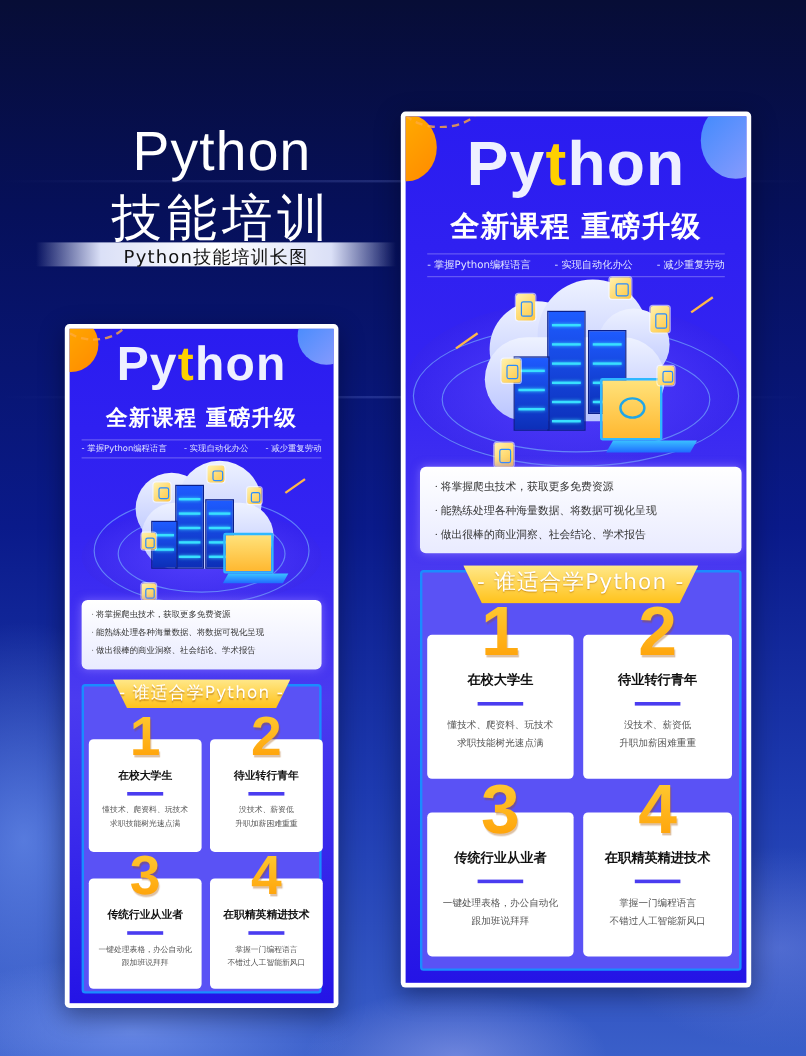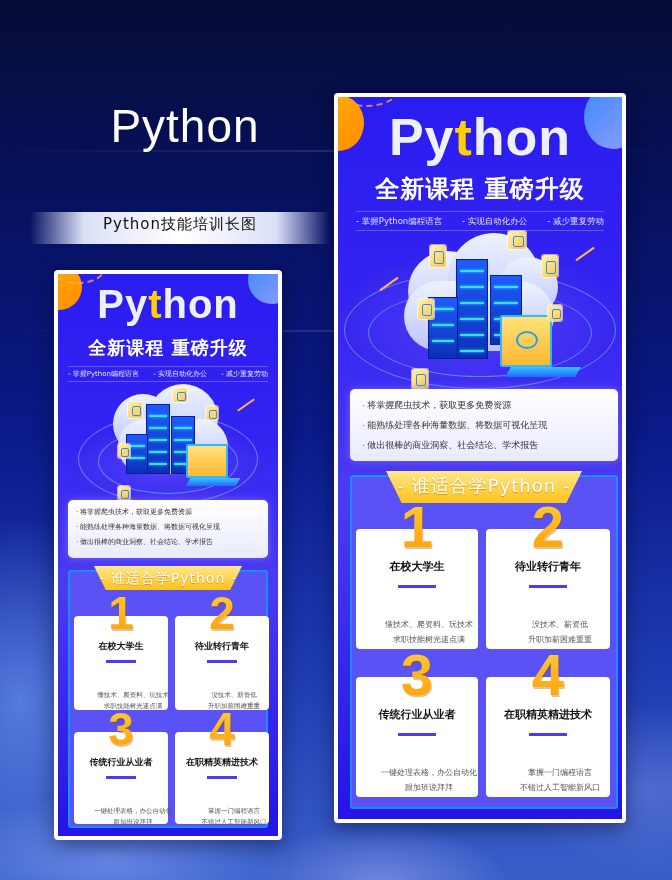--- a/index.html
+++ b/index.html
@@ -13,21 +13,21 @@
     radial-gradient(ellipse 200px 120px at 650px 790px, rgba(120,140,230,0.45), transparent 70%),
     radial-gradient(ellipse 180px 260px at 20px 700px, rgba(130,170,255,0.55), transparent 70%),
     linear-gradient(180deg,#070d36 0%,#06105a 20%,#0a1a8a 50%,#1d3ab0 75%,#3a5fc9 100%);
 }
 .bg-streak{position:absolute;left:0;width:672px;height:2px;background:linear-gradient(90deg,transparent,rgba(140,160,255,0.2),transparent);}
 
 
 .hero-title{position:absolute;left:60px;top:100px;width:250px;text-align:center;color:#fff;}
 .hero-title .en{font-family:"Liberation Sans",sans-serif;font-size:46px;font-weight:400;letter-spacing:1px;line-height:52px;}
 .hero-title .cn{font-size:42px;font-weight:400;letter-spacing:4px;line-height:56px;margin-top:2px;}
-.hero-sub{position:absolute;left:30px;top:212px;width:300px;height:32px;
+.hero-sub{position:absolute;left:30px;top:202px;width:300px;height:20px;
   background:linear-gradient(90deg,rgba(255,255,255,0.0) 0%,rgba(230,235,255,0.95) 18%,#fff 50%,rgba(230,235,255,0.95) 82%,rgba(255,255,255,0) 100%);
   text-align:center;font-size:15px;line-height:24px;color:#111;letter-spacing:1px;}
 
 
 .poster{position:absolute;background:#fff;border-radius:4px;padding:4px;box-shadow:0 6px 20px rgba(0,0,20,0.4);}
 .poster .inner{position:relative;width:100%;height:100%;overflow:hidden;
   background:linear-gradient(180deg,#2a1cf0 0%,#3424f2 30%,#4b3bf0 55%,#2414e6 100%);}
 .p-left{left:54px;top:270px;width:228px;height:570px;}
 .p-right{left:334px;top:93px;width:292px;height:730px;}
 
@@ -61,30 +61,31 @@
 .who{position:absolute;border:2px solid #1a8cff;background:#5a52f5;border-radius:3px;}
 .ribbon{position:absolute;text-align:center;color:#fff;font-weight:400;
   background:linear-gradient(180deg,#ffe88a,#ffc21a);
   clip-path:polygon(0 0,100% 0,92% 100%,8% 100%);letter-spacing:1px;text-shadow:0 1px 1px rgba(160,90,0,0.5);}
 .card{position:absolute;background:#fff;border-radius:4px;text-align:center;}
 .card .num{position:absolute;left:0;width:100%;text-align:center;font-family:"Liberation Sans",sans-serif;font-weight:700;
   color:#ffb300;background:linear-gradient(180deg,#ffd23a,#ff9a00);-webkit-background-clip:text;background-clip:text;-webkit-text-fill-color:transparent;
   filter:drop-shadow(1px 2px 0 rgba(160,80,0,0.35));}
 .card .ttl{position:absolute;left:0;width:100%;font-weight:700;color:#111;}
 .card .bar{position:absolute;left:50%;height:3px;background:#4a3cf0;transform:translateX(-50%);}
-.card .desc{position:absolute;left:12px;width:100%;color:#555;margin-top:20px;}
+.card .desc{position:absolute;left:0;width:100%;color:#555;}
 </style>
 </head>
 <body>
 
 <div class="bg-streak" style="top:150px;"></div>
 <div class="bg-streak" style="top:330px;"></div>
 
 <div class="hero-title">
   <div class="en">Python</div>
+  <div class="cn">技能培训</div>
 </div>
 <div class="hero-sub">Python技能培训长图</div>
 
 <div class="poster p-left">
   <div class="inner">
     <div class="deco-orange" style="left:-22px;top:-10px;width:46px;height:46px;"></div>
     <div class="deco-lines" style="left:-10px;top:-30px;width:60px;height:40px;"></div>
     <div class="deco-blob" style="right:-18px;top:-18px;width:48px;height:48px;"></div>
 
     <div class="pt-title" style="top:8px;font-size:40px;">

